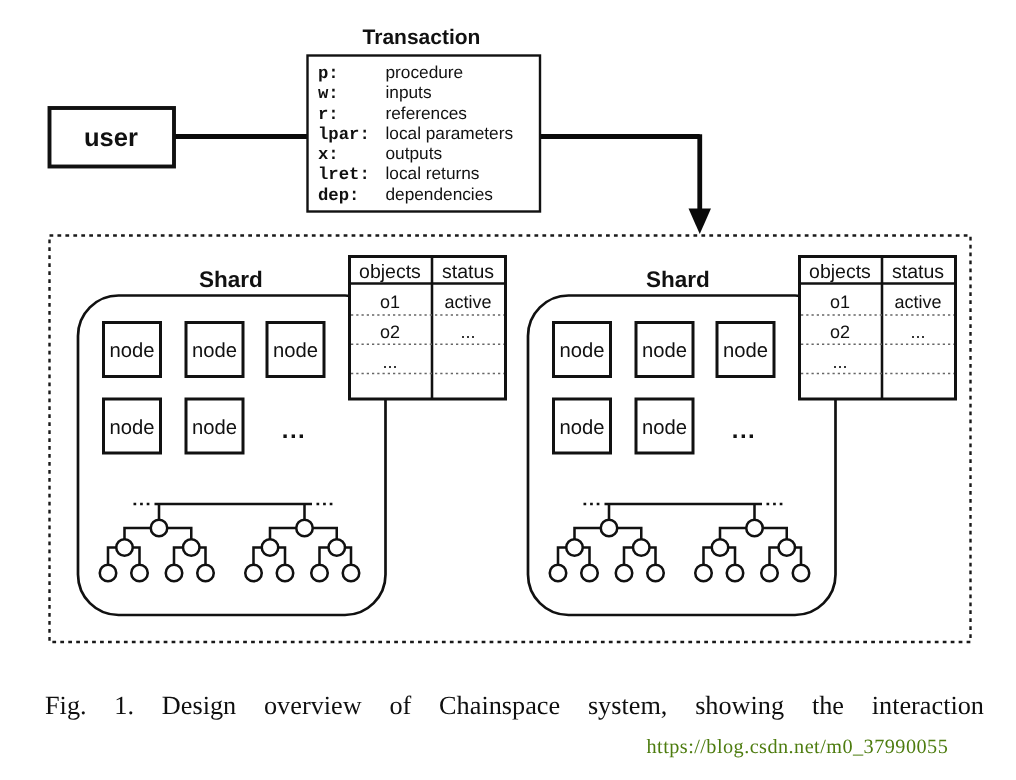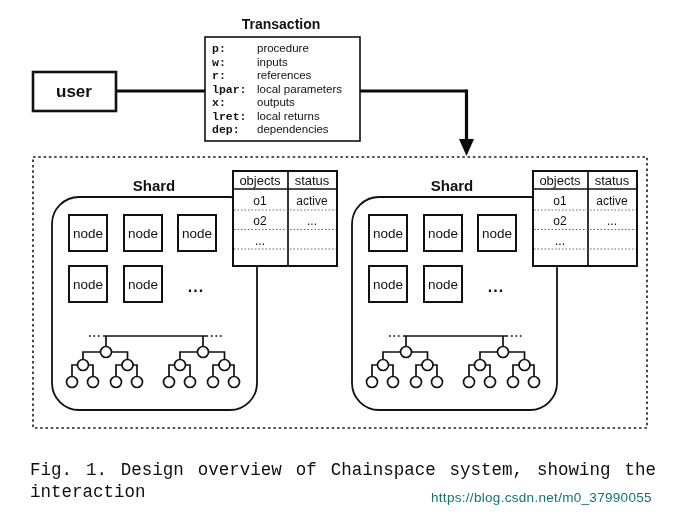--- a/index.html
+++ b/index.html
@@ -19,28 +19,28 @@
   .t-val  { font-size:11.5px; }
   .t-title{ font-size:14px; font-weight:bold; }
   .t-user { font-size:17px; font-weight:bold; }
   .t-shard{ font-size:15px; font-weight:bold; }
   .t-node { font-size:13.5px; }
   .t-th   { font-size:13px; }
   .t-td   { font-size:12px; }
   .t-ell  { font-size:16px; font-weight:bold; letter-spacing:1px; }
   .caption {
     position:absolute; left:30px; top:459px; width:626px;
-    font-family:Liberation Mono, monospace; font-size:17.5px; color:#0f0f0f;
+    font-family:Liberation Serif, serif; font-size:17.5px; color:#0f0f0f;
     line-height:22px;
   }
   .cap-line1 { text-align:justify; text-align-last:justify; }
   .watermark {
     position:absolute; left:431px; top:490px;
-    font-family:Liberation Sans, sans-serif; font-size:13.5px;
-    color:#0f766e; letter-spacing:0.3px; white-space:nowrap;
+    font-family:Liberation Serif, serif; font-size:13.5px;
+    color:#4d7c0f; letter-spacing:0.3px; white-space:nowrap;
   }
 </style>
 </head>
 <body>
 
 <div id="page">
 
 <svg width="677" height="455" viewBox="0 0 677 455">
   <defs>
     <g id="subtree">

